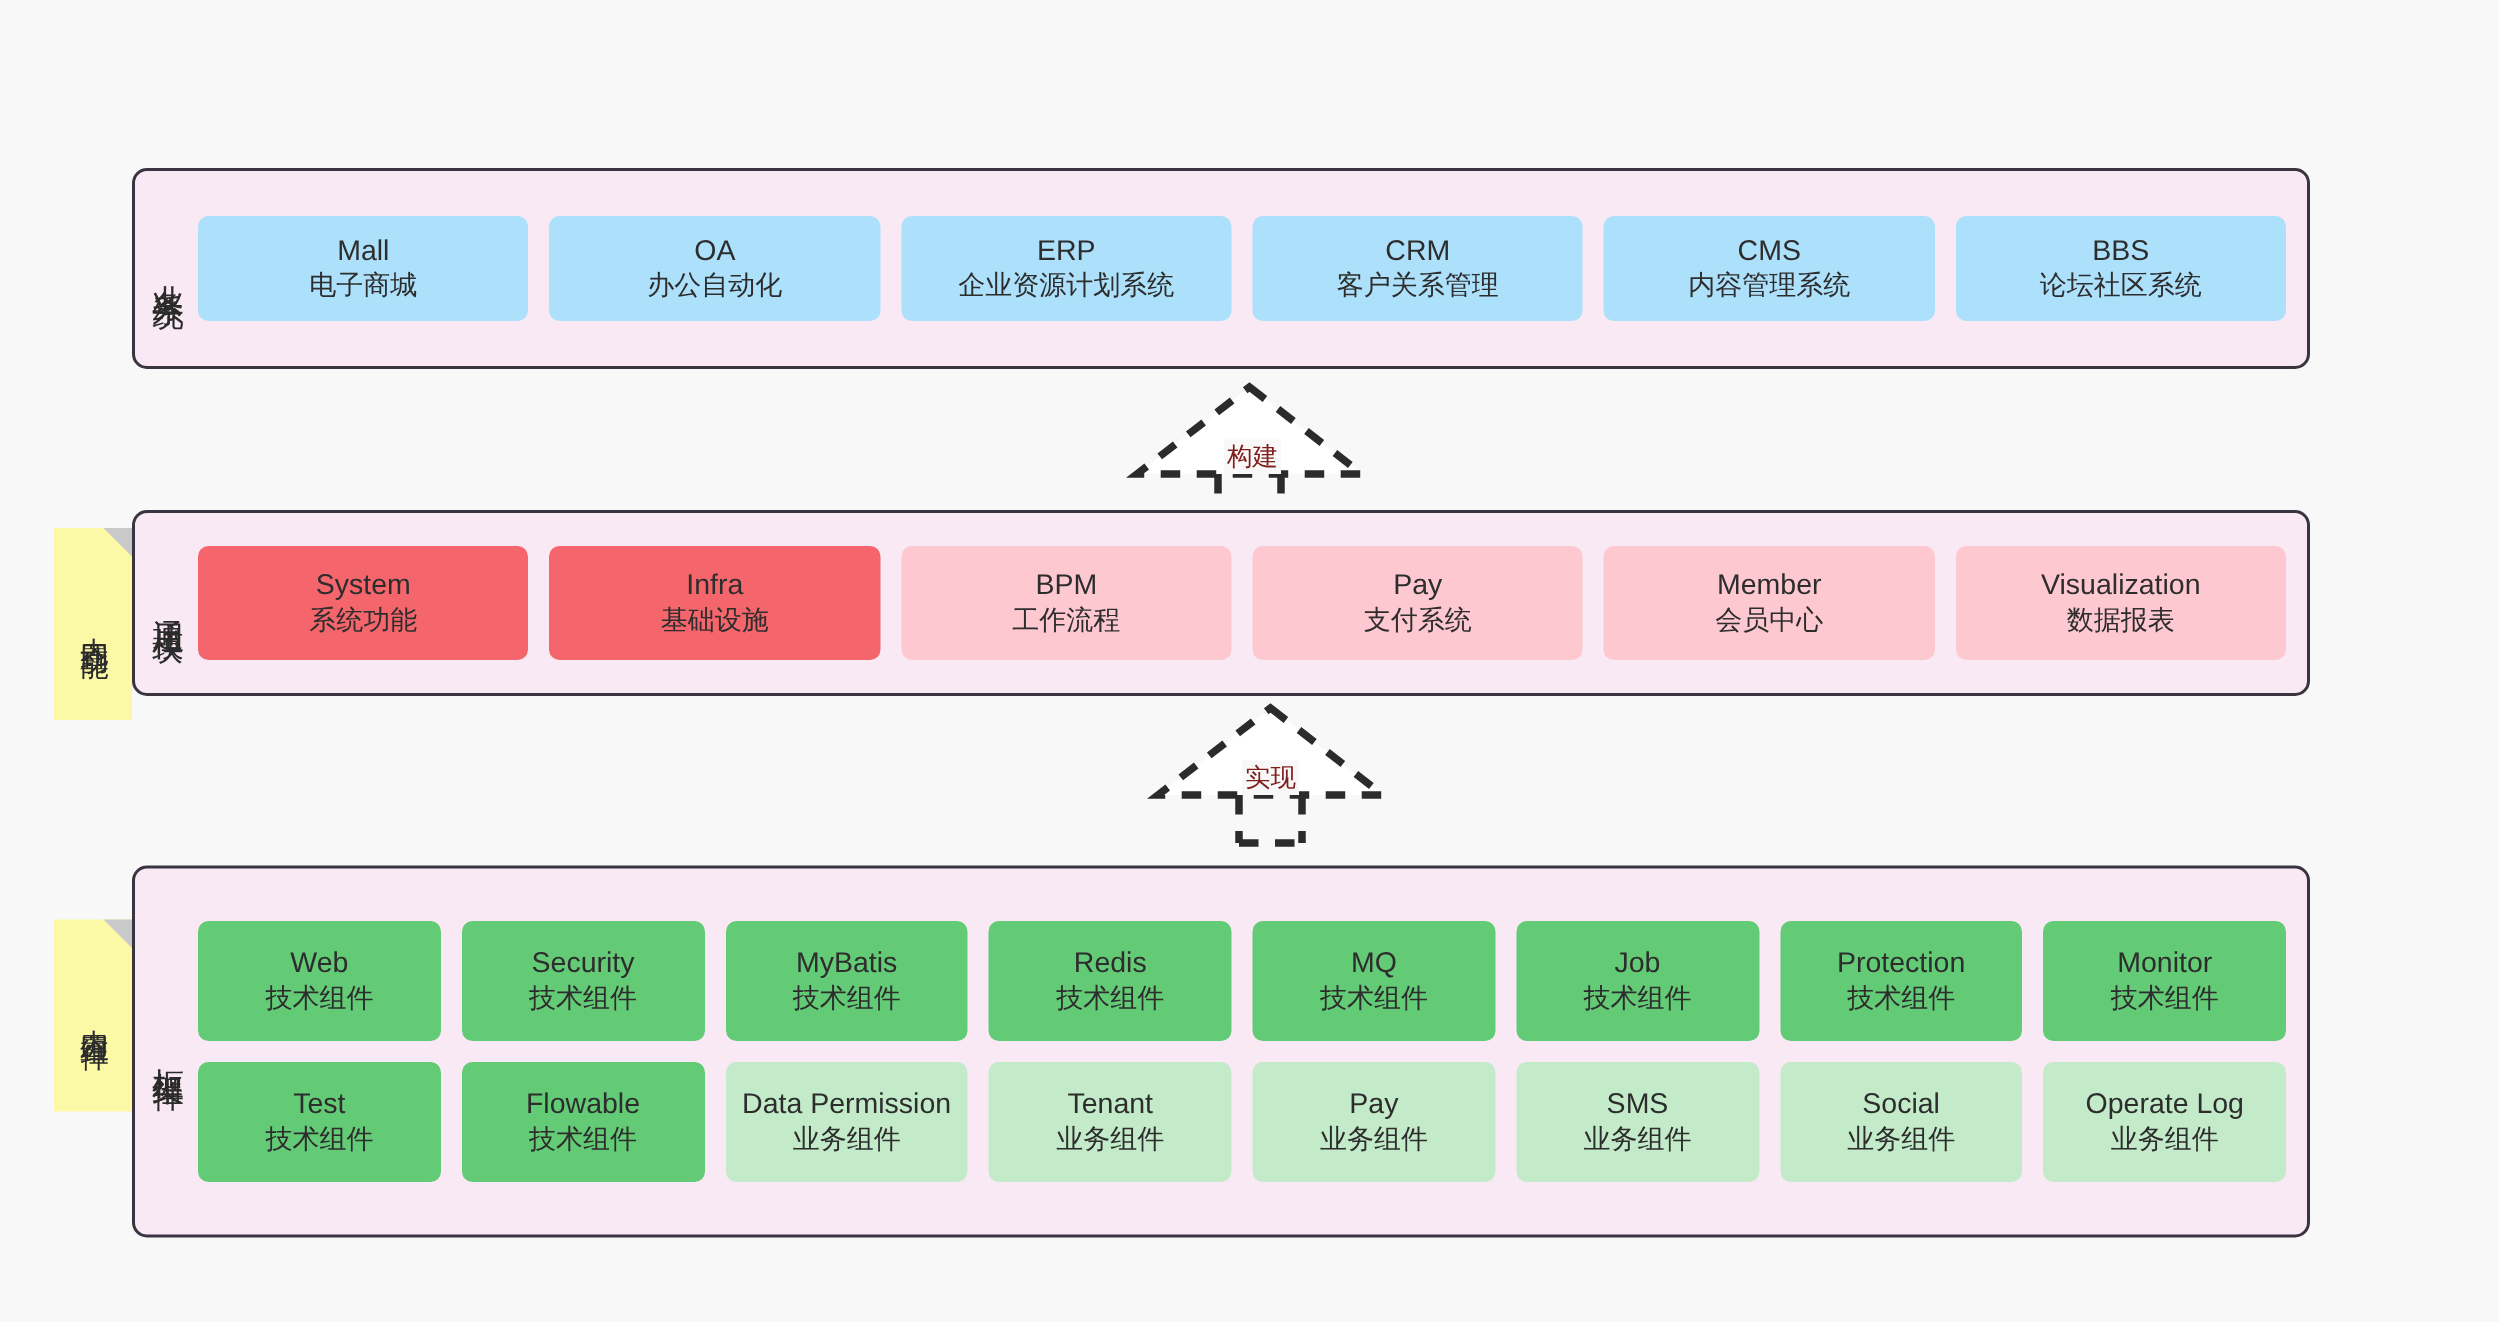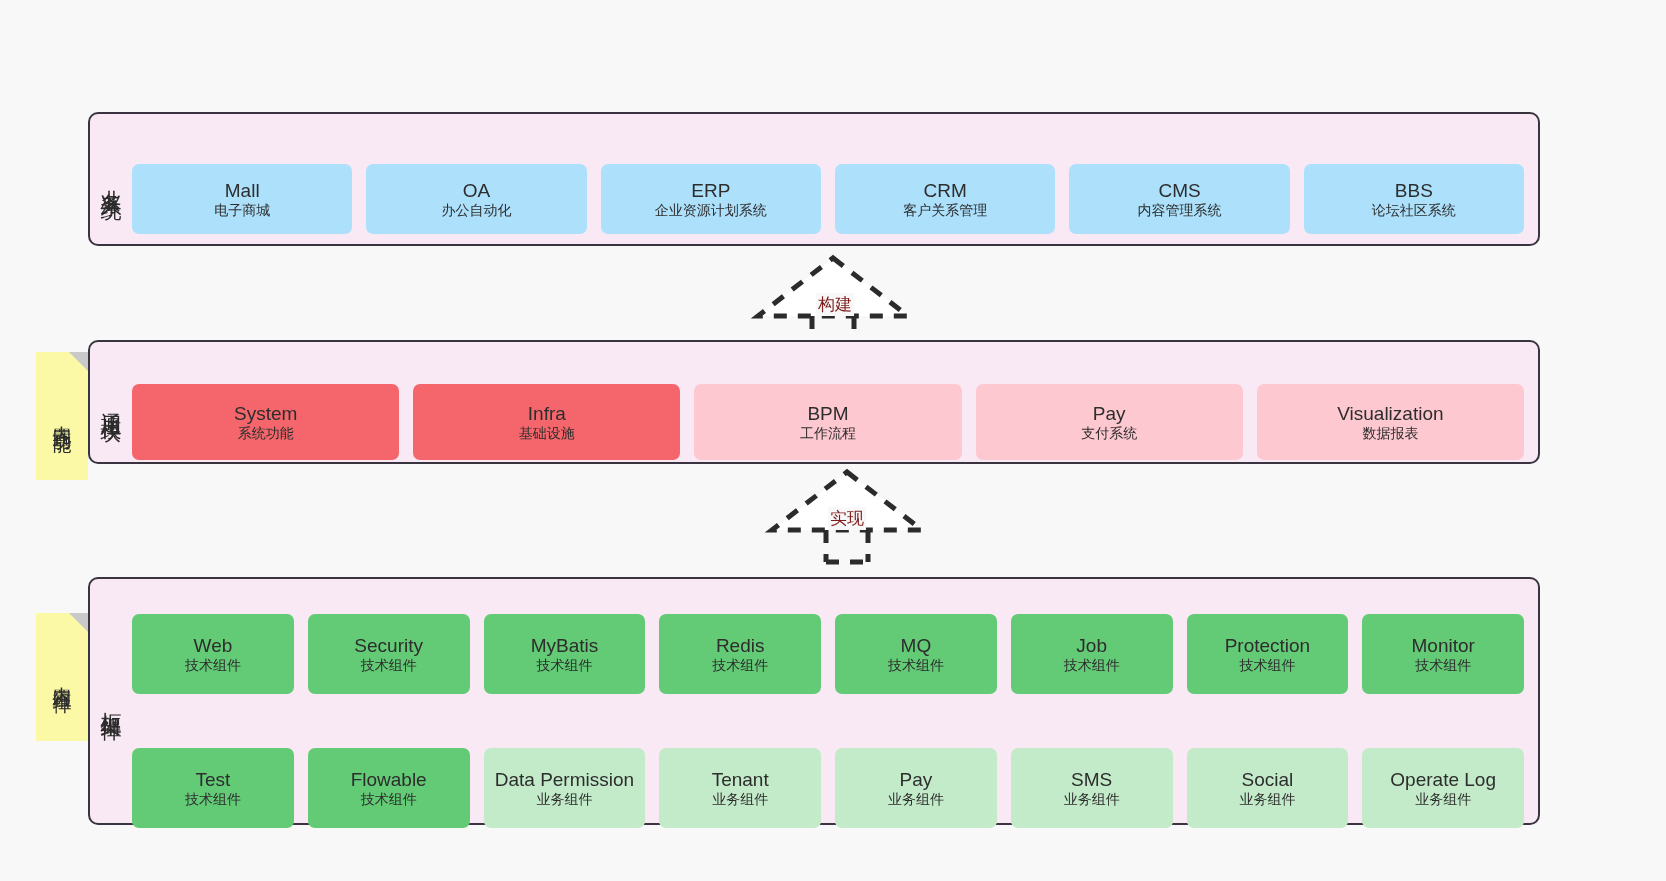--- a/index.html
+++ b/index.html
@@ -68,24 +68,23 @@
     border-radius: 7px;
     display: flex;
     flex-direction: column;
     align-items: center;
     justify-content: center;
     text-align: center;
     color: #2d2d2d;
     line-height: 1.22;
     box-sizing: border-box;
     padding: 4px 6px;
-    margin-top: 40px;
   }
   .node .en { font-size: 19px; }
-  .node .cn { font-size: 14px; }
+  .node .cn { font-size: 18px; }
 
   .node.blue        { background: #ace0fb; }
   .node.red         { background: #f4666b; }
   .node.pink        { background: #fdc8d0; }
   .node.green       { background: #63ca76; }
   .node.green-light { background: #c3ebc9; }
 
   
   #layer-business { left: 88px;  top: 112px; width: 1452px; height: 134px; }
   #layer-common   { left: 88px;  top: 340px; width: 1452px; height: 124px; }
@@ -206,20 +205,24 @@
         </div>
         <div class="node pink">
           <span class="en">BPM</span>
           <span class="cn">工作流程</span>
         </div>
         <div class="node pink">
           <span class="en">Pay</span>
           <span class="cn">支付系统</span>
         </div>
         <div class="node pink">
+          <span class="en">Member</span>
+          <span class="cn">会员中心</span>
+        </div>
+        <div class="node pink">
           <span class="en">Visualization</span>
           <span class="cn">数据报表</span>
         </div>
       </div>
     </div>
   </div>
 
   <div class="arrow" id="arrow-impl">
     <svg width="150" height="90" viewBox="0 0 150 90" aria-hidden="true">
       <path d="M 75 0 L 150 58 L 0 58 Z" fill="#ffffff" stroke="#2b2b2b" stroke-width="5" stroke-dasharray="13 11" stroke-linejoin="miter"></path>

